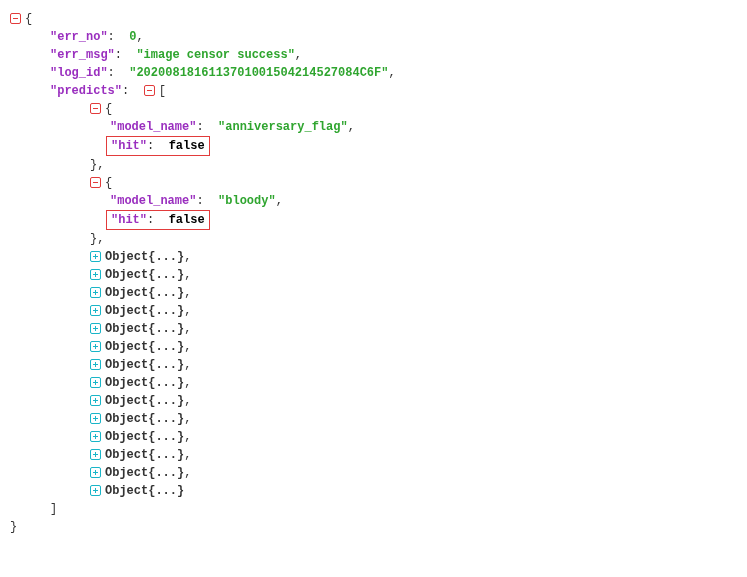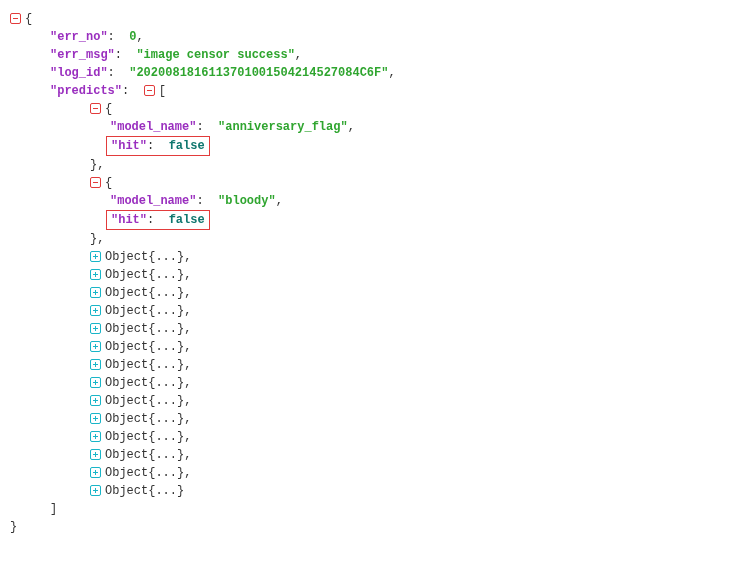--- a/index.html
+++ b/index.html
@@ -40,23 +40,23 @@
     content: "";
     position: absolute;
     top: 2px; bottom: 2px; left: 4px;
     border-left: 1px solid;
   }
   .toggle.red { color: #e23b3b; border-color: #e23b3b; }
   .toggle.cyan { color: #19b5c8; border-color: #19b5c8; }
   .key { color: #9a2fbf; font-weight: bold; }
   .str { color: #2fa52f; font-weight: bold; }
   .num { color: #2fa52f; font-weight: bold; }
-  .bool { color: #0f766e; font-weight: bold; }
+  .bool { color: #000000; font-weight: bold; }
   .punct { color: #333; }
-  .collapsed { color: #333; }
+  .collapsed { color: #333; font-weight: bold; }
   .boxed {
     display: inline-block;
     border: 1px solid #e23b3b;
     padding: 0 4px;
     margin-left: -4px;
   }
 </style>
 </head>
 <body>
 

